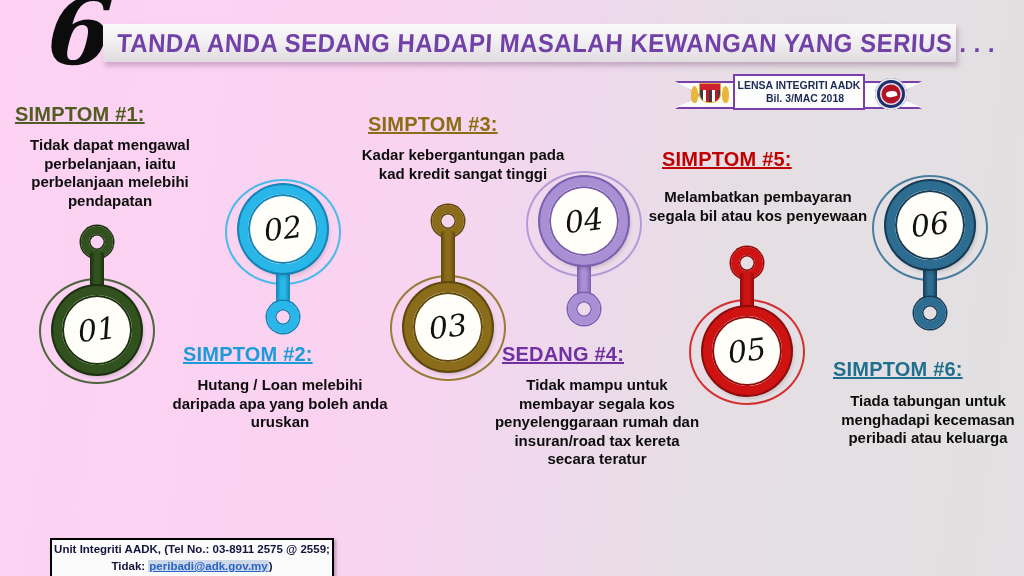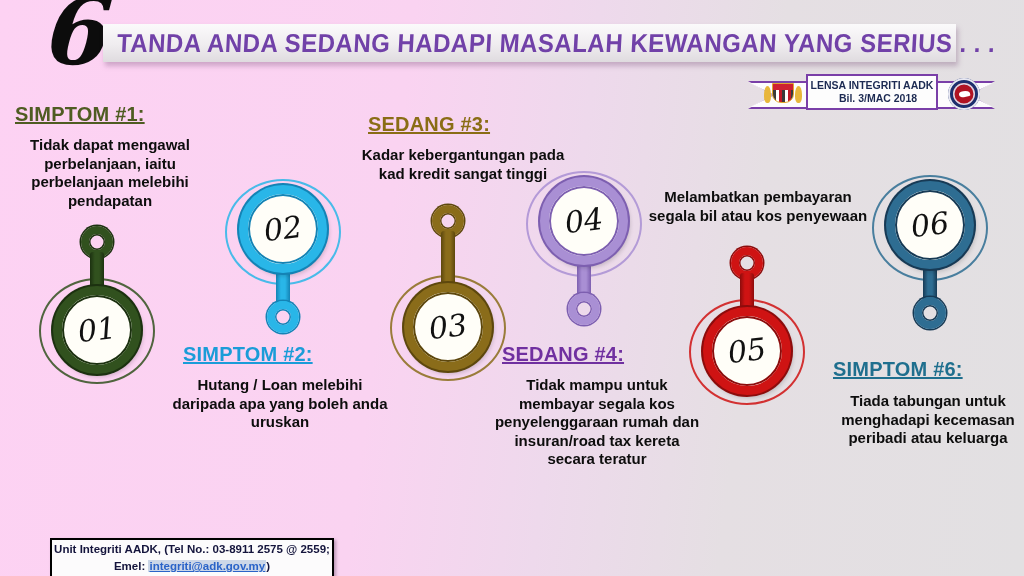--- a/index.html
+++ b/index.html
@@ -19,21 +19,21 @@
     background:linear-gradient(180deg,#fbfafb 0%,#efecef 55%,#dfdbdf 100%);
     box-shadow:2px 4px 5px rgba(120,80,120,.35);
     display:flex;align-items:center;
   }
   .title-text{
     padding-left:14px;white-space:nowrap;
     font-size:24px;font-weight:bold;letter-spacing:.5px;
     color:#7141a8;transform:skewX(-3deg) scaleY(1.08);
   }
   
-  .badge{position:absolute;left:748px;top:74px;width:247px;height:46px;text-decoration:underline;}
+  .badge{position:absolute;left:675px;top:74px;width:247px;height:46px;text-decoration:underline;}
   .badge .band-outer{
     position:absolute;left:0;top:7px;width:247px;height:28px;background:#7a3fa8;
     clip-path:polygon(0% 0%,100% 0%,90% 50%,100% 100%,0% 100%,10% 50%);
   }
   .badge .band-inner{
     position:absolute;left:2px;top:9px;width:243px;height:24px;background:#fdfcfd;
     clip-path:polygon(0% 0%,100% 0%,90% 50%,100% 100%,0% 100%,10% 50%);
   }
   .badge .center-box{
     position:absolute;left:58px;top:0;width:132px;height:36px;
@@ -177,26 +177,27 @@
       <div class="dove"></div>
     </div>
   </div>
 
   <div class="sym-heading h1">SIMPTOM #1:</div>
   <div class="sym-body b1">Tidak dapat mengawal perbelanjaan, iaitu perbelanjaan melebihi pendapatan</div>
 
   <div class="sym-heading h2">SIMPTOM #2:</div>
   <div class="sym-body b2">Hutang / Loan melebihi daripada apa yang boleh anda uruskan</div>
 
-  <div class="sym-heading h3">SEDANG #3:</div>
+  <div class="sym-heading h3">SIMPTOM #3:</div>
   <div class="sym-body b3">Kadar kebergantungan pada kad kredit sangat tinggi</div>
 
   <div class="sym-heading h4">SEDANG #4:</div>
   <div class="sym-body b4">Tidak mampu untuk membayar segala kos penyelenggaraan rumah dan insuran/road tax kereta secara teratur</div>
 
+  <div class="sym-heading h5">SIMPTOM #5:</div>
   <div class="sym-body b5">Melambatkan pembayaran segala bil atau kos penyewaan</div>
 
   <div class="sym-heading h6">SIMPTOM #6:</div>
   <div class="sym-body b6">Tiada tabungan untuk menghadapi kecemasan peribadi atau keluarga</div>
 
   <div class="orn orn-up o1">
     <div class="small"></div>
     <div class="stem"></div>
     <div class="halo"></div>
     <div class="big">
@@ -247,19 +248,19 @@
     </div>
     <div class="stem"></div>
     <div class="small"></div>
   </div>
 
   <div class="contact-box">
     <div>
       <span>Unit Integriti AADK, (Tel No.: 03-8911 2575 @ 2559;</span>
     </div>
     <div>
-      <span>Emel:</span>
-      <a href="#" class="email">integriti@adk.gov.my</a><span>)</span>
+      <span>Tidak:</span>
+      <a href="#" class="email">peribadi@adk.gov.my</a><span>)</span>
     </div>
   </div>
 
 
 </div>
 
 </body></html>

